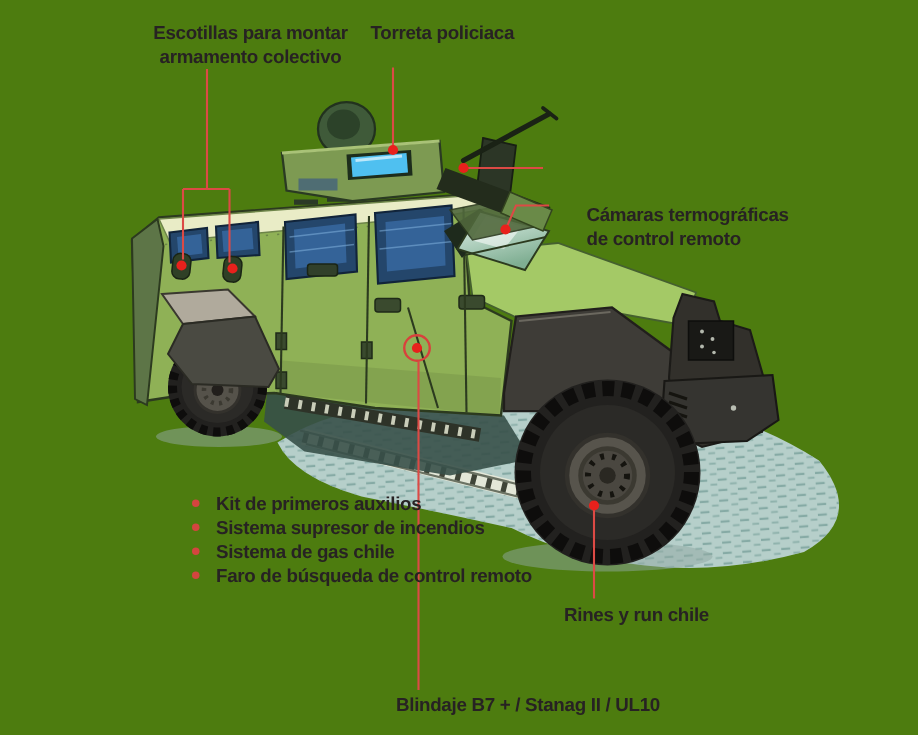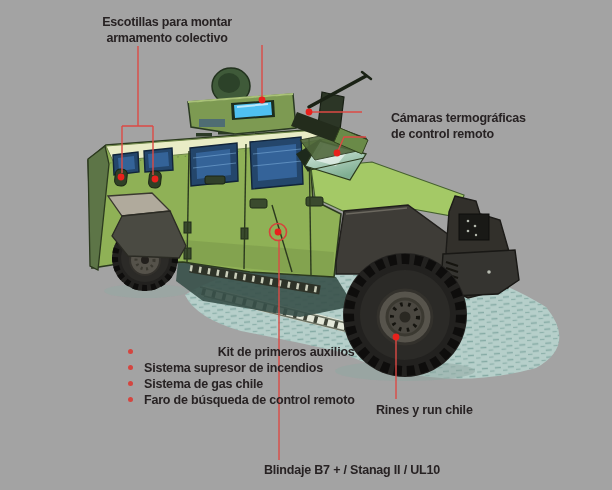--- a/index.html
+++ b/index.html
@@ -1,32 +1,32 @@
 <!DOCTYPE html>
 <html><head>
 <meta charset="utf-8">
 <style>
   html,body{margin:0;padding:0;background:#ffffff;}
-  #stage{position:relative;width:612px;height:490px;overflow:hidden;background:#a3a3a3;
+  #stage{position:relative;width:612px;height:490px;overflow:hidden;background:#4d7c0f;
          font-family:"Liberation Sans","DejaVu Sans",sans-serif;}
   #vehicle-svg{position:absolute;left:0;top:0;}
   .lbl{position:absolute;font-weight:bold;font-size:12.5px;line-height:16px;
        color:#272223;letter-spacing:-0.2px;white-space:nowrap;}
   .lbl .ln{display:block;}
   #lbl-escotillas{left:96px;top:14px;width:142px;text-align:center;}
   #lbl-torreta{left:247px;top:14px;}
   #lbl-ametralladoras{left:368px;top:90px;}
-  #lbl-camaras{left:391px;top:110px;}
+  #lbl-camaras{left:391px;top:135px;}
   #lbl-rines{left:376px;top:402px;}
   #lbl-blindaje{left:264px;top:462px;}
   #equipment{position:absolute;left:118px;top:326px;}
   .eq-item{position:relative;padding-left:26px;font-weight:bold;font-size:12.5px;
            line-height:16px;color:#272223;letter-spacing:-0.2px;white-space:nowrap;}
   .eq-item + .eq-item{margin-top:0;}
-  .eq-item:first-child{margin-top:18px;text-align:right;}
+  .eq-item:first-child{margin-top:2px;}
   .bullet{position:absolute;left:10px;top:5px;width:5px;height:5px;border-radius:50%;
           background:#d4453f;}
 </style>
 </head>
 <body>
 
 <div id="stage">
 
   <svg id="vehicle-svg" width="612" height="490" viewBox="0 0 612 490" xmlns="http://www.w3.org/2000/svg">
     <defs>
@@ -200,20 +200,23 @@
       <circle cx="278" cy="232" r="3.4"></circle>
       <circle cx="278" cy="232" r="8.5" fill="none" stroke="#d8423c" stroke-width="1.6"></circle>
     </g>
   </svg>
 
   <div class="lbl" id="lbl-escotillas">
     <span class="ln">Escotillas para montar</span>
     <span class="ln">armamento colectivo</span>
   </div>
 
+  <div class="lbl" id="lbl-torreta">
+    <span class="ln">Torreta policiaca</span>
+  </div>
 
   <div class="lbl" id="lbl-ametralladoras">
   </div>
 
   <div class="lbl" id="lbl-camaras">
     <span class="ln">Cámaras termográficas</span>
     <span class="ln">de control remoto</span>
   </div>
 
   <div class="lbl" id="lbl-rines">

